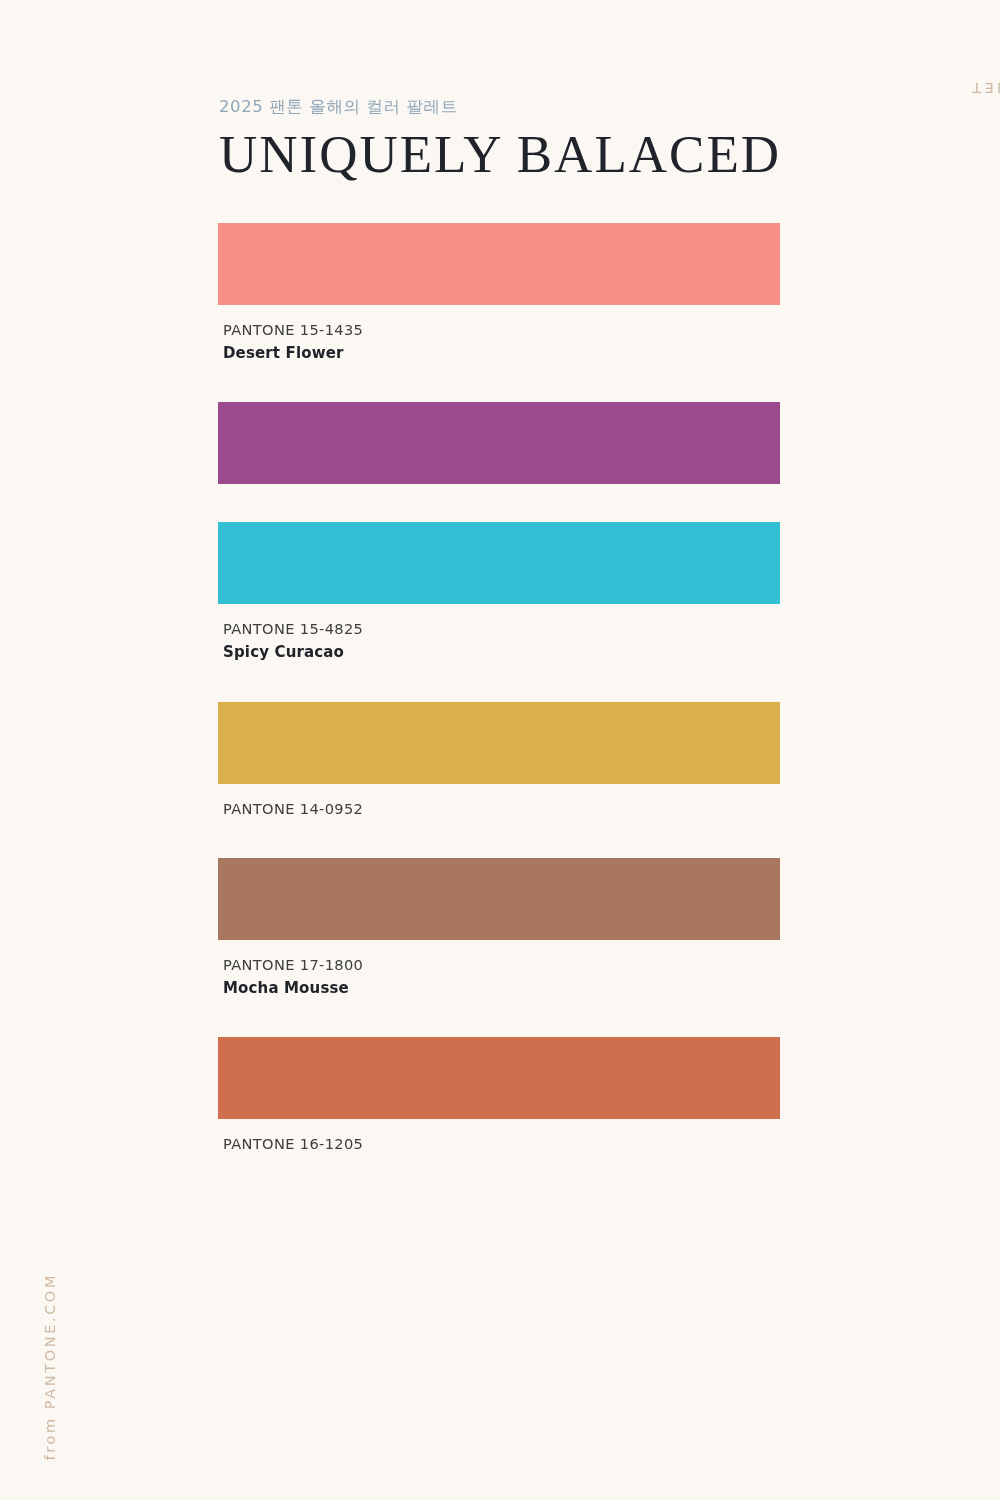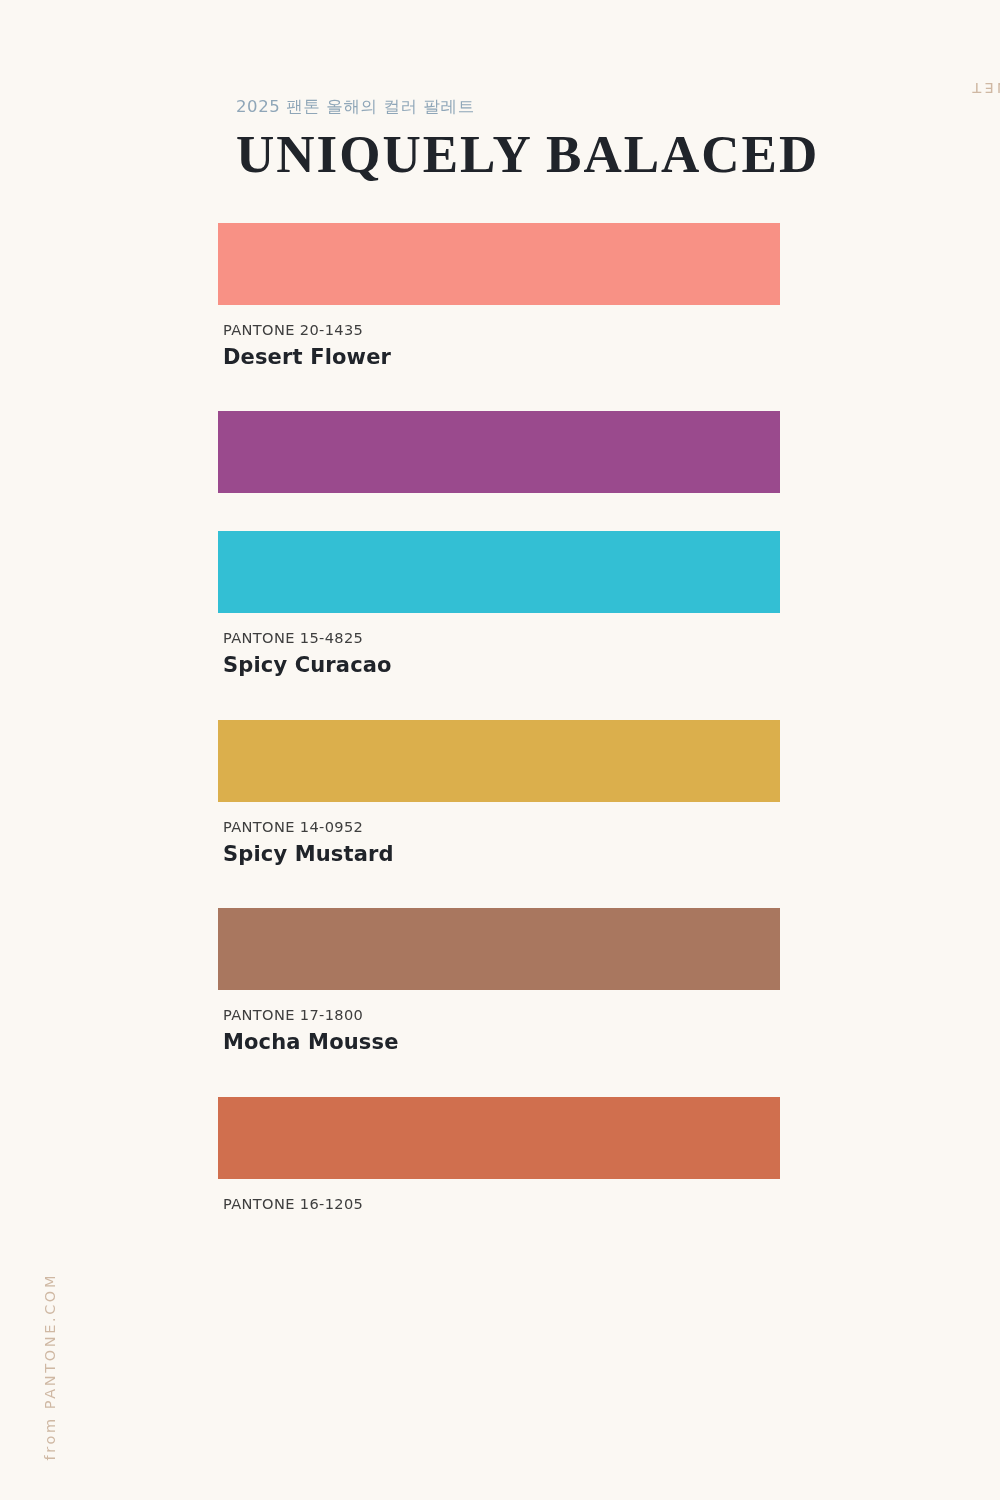--- a/index.html
+++ b/index.html
@@ -19,41 +19,41 @@
 
   .page {
     position: relative;
     width: 1000px;
     height: 1500px;
   }
 
   
   .header {
     position: absolute;
-    left: 236px;
+    left: 219px;
     top: 96px;
     width: 600px;
   }
 
   .eyebrow {
     font-family: "DejaVu Sans", sans-serif;
     font-size: 16.5px;
     letter-spacing: 0.6px;
     color: #8FA6B8;
     line-height: 1.3;
     white-space: nowrap;
   }
 
   .headline {
     font-family: "Liberation Serif", "DejaVu Serif", serif;
     font-size: 53px;
     line-height: 1.08;
     letter-spacing: 2.0px;
     color: #20242A;
-    font-weight: 700;
+    font-weight: 400;
     margin-top: 9px;
     white-space: nowrap;
   }
 
   
   .swatch-list {
     position: absolute;
     left: 218px;
     top: 223px;
     width: 562px;
@@ -79,21 +79,21 @@
     font-family: "DejaVu Sans", sans-serif;
     font-size: 14.6px;
     letter-spacing: 0.35px;
     color: #3E3E3E;
     line-height: 1.5;
     white-space: nowrap;
   }
 
   .swatch-name {
     font-family: "DejaVu Sans", sans-serif;
-    font-size: 21px;
+    font-size: 15px;
     font-weight: bold;
     letter-spacing: 0.15px;
     color: #20242A;
     line-height: 1.5;
     margin-top: 1px;
     white-space: nowrap;
   }
 
   
   .side-mark {
@@ -129,39 +129,38 @@
 
   <div class="header">
     <div class="eyebrow" style="color: rgb(143, 166, 184);">2025 팬톤 올해의 컬러 팔레트</div>
     <h1 class="headline" style="color: rgb(32, 36, 42);">UNIQUELY BALACED</h1>
   </div>
 
   <div class="swatch-list">
       <div class="swatch-row">
         <div class="swatch-chip" style="background: rgb(248, 145, 133);"></div>
         <div class="swatch-meta">
-          <div class="swatch-code">PANTONE 20-1435</div>
+          <div class="swatch-code">PANTONE 15-1435</div>
           <div class="swatch-name">Desert Flower</div>
         </div>
       </div>
       <div class="swatch-row">
         <div class="swatch-chip" style="background: rgb(154, 74, 141);"></div>
       </div>
       <div class="swatch-row">
         <div class="swatch-chip" style="background: rgb(51, 191, 212);"></div>
         <div class="swatch-meta">
           <div class="swatch-code">PANTONE 15-4825</div>
           <div class="swatch-name">Spicy Curacao</div>
         </div>
       </div>
       <div class="swatch-row">
         <div class="swatch-chip" style="background: rgb(219, 175, 76);"></div>
         <div class="swatch-meta">
           <div class="swatch-code">PANTONE 14-0952</div>
-          <div class="swatch-name">Spicy Mustard</div>
         </div>
       </div>
       <div class="swatch-row">
         <div class="swatch-chip" style="background: rgb(169, 119, 95);"></div>
         <div class="swatch-meta">
           <div class="swatch-code">PANTONE 17-1800</div>
           <div class="swatch-name">Mocha Mousse</div>
         </div>
       </div>
       <div class="swatch-row">

